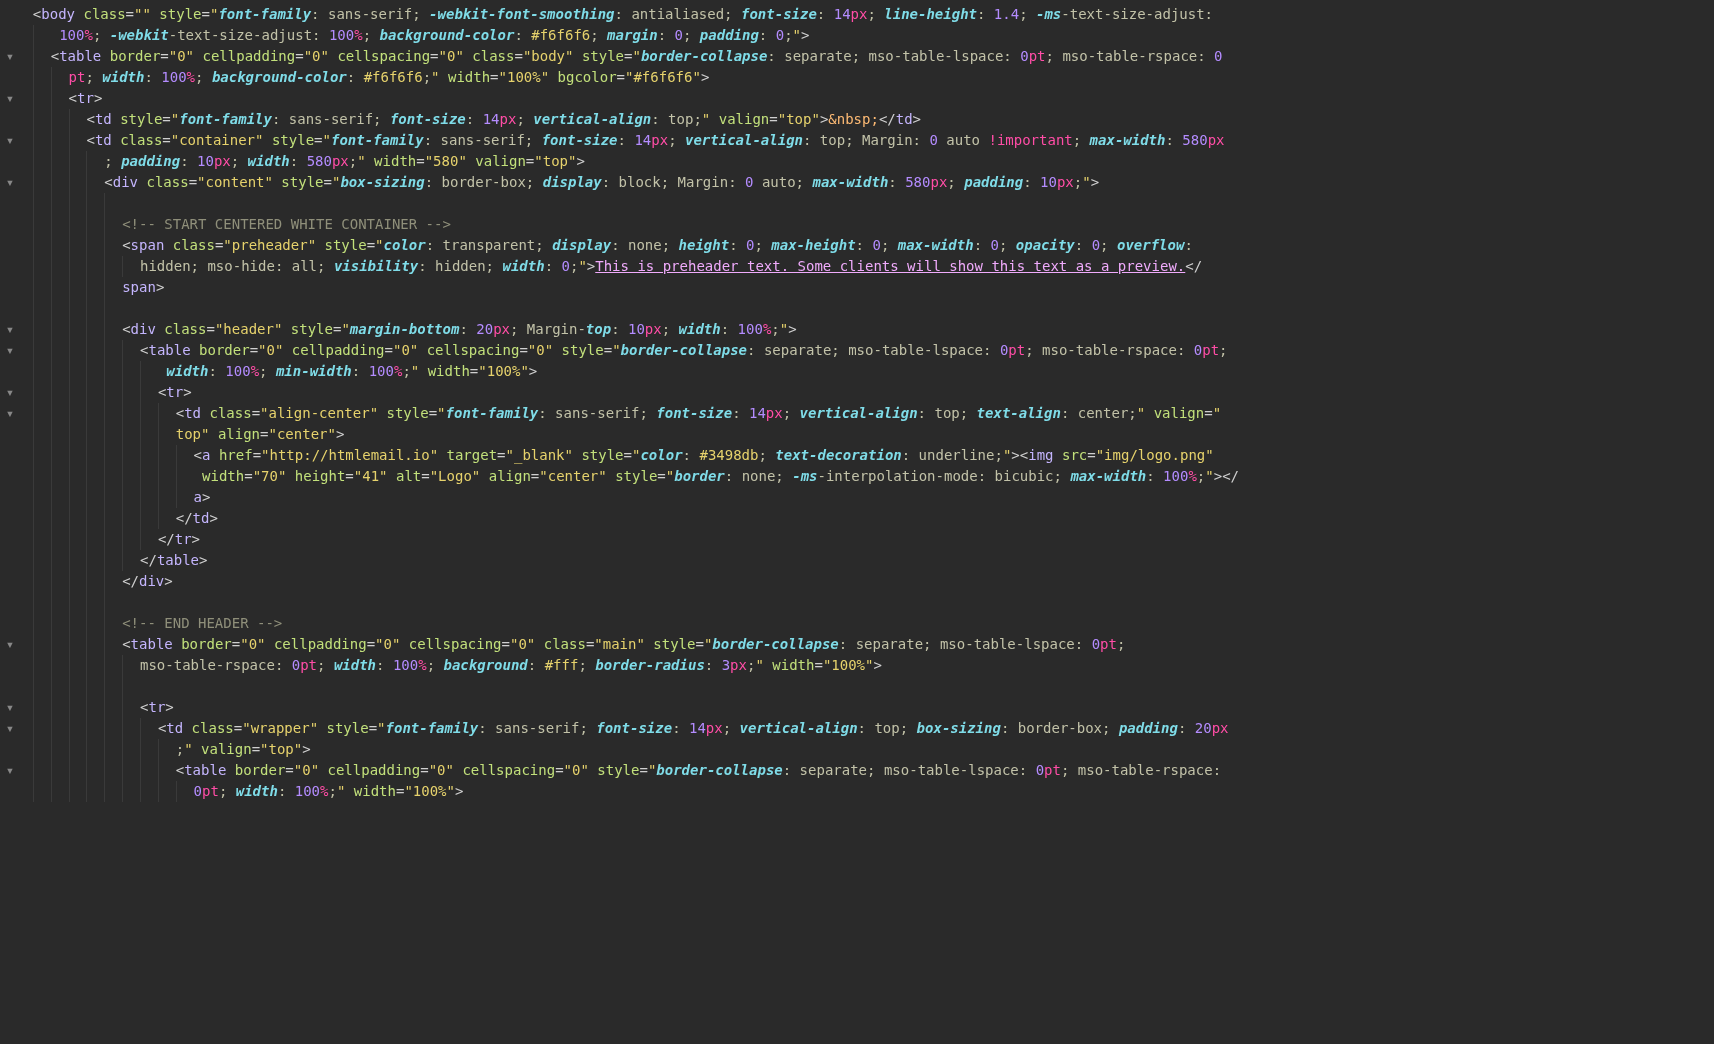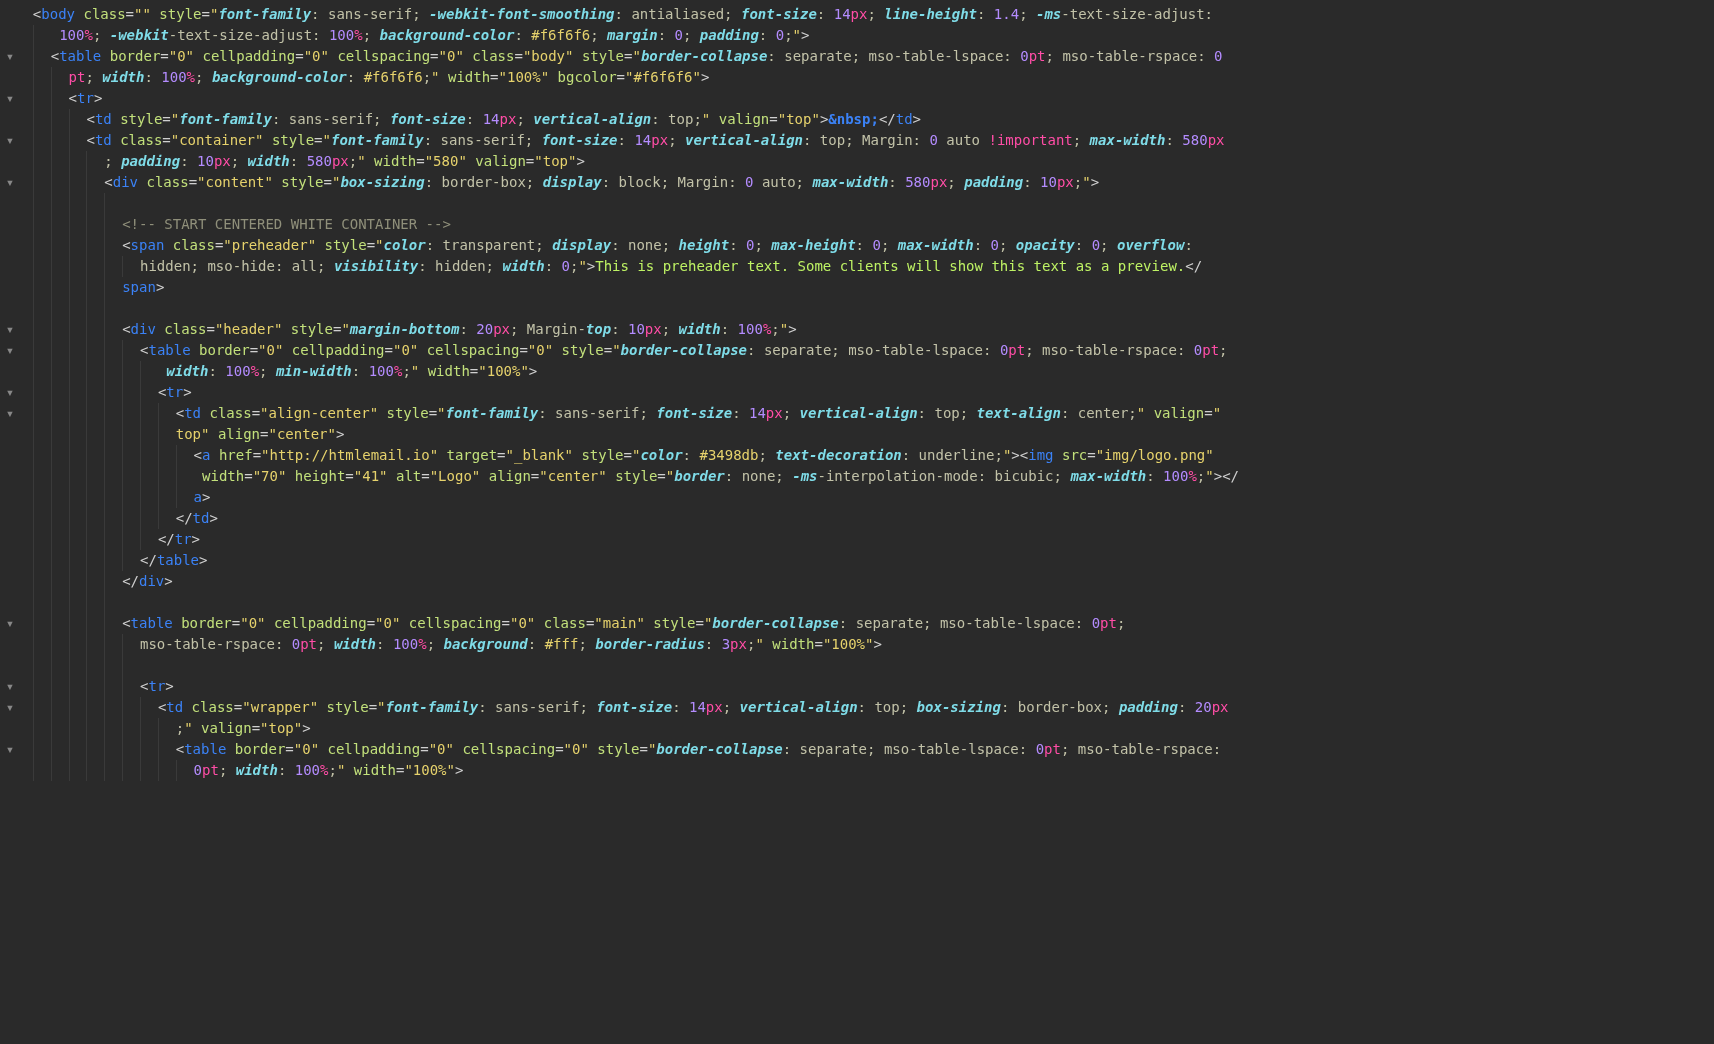--- a/index.html
+++ b/index.html
@@ -27,32 +27,32 @@
     vertical-align: top;
     cursor: pointer;
   }
   .indent-guide {
     border-left: 1px solid #3a3a3a;
     display: inline-block;
     height: 1.5em;
     vertical-align: top;
   }
   
-  .tag       { color: #3b82f6; }   
+  .tag       { color: #c4b5fd; }   
   .brkt      { color: #d0d0d0; }   
   .attr      { color: #c2e07b; }   
   .eq        { color: #d0d0d0; }   
   .css-prop  { color: #7fdce8; font-style: italic; font-weight: bold; }  
   .css-val   { color: #c2c2a8; }   
   .css-num   { color: #b48cff; }   
   .css-unit  { color: #ff4da6; }   
   .css-imp   { color: #ff4da6; }   
   .css-hex   { color: #e6d26c; }
-  .txt       { color: #bef264; }
-  .ent       { color: #3b82f6; font-weight: bold; }   
+  .txt       { color: #f0abfc; text-decoration: underline; }
+  .ent       { color: #fdba74; }   
   .comment   { color: #8f8f7a; }   
   .quote     { color: #e6d26c; }
   .attr2     { color: #c2e07b; }   
 </style>
 </head>
 <body>
 
 <div class="editor" id="editor">
     <div class="line"><span class="fold"> </span><span>  </span><span><span class="brkt">&lt;</span><span class="tag">body</span> <span class="attr">class</span><span class="eq">=</span><span class="quote">""</span> <span class="attr">style</span><span class="eq">=</span><span class="quote">"</span><span class="css-prop">font-family</span><span class="css-val">: sans-serif; </span><span class="css-prop">-webkit-font-smoothing</span><span class="css-val">: antialiased; </span><span class="css-prop">font-size</span><span class="css-val">: </span><span class="css-num">14</span><span class="css-unit">px</span><span class="css-val">; </span><span class="css-prop">line-height</span><span class="css-val">: </span><span class="css-num">1.4</span><span class="css-val">; </span><span class="css-prop">-ms</span><span class="css-val">-text-size-adjust:</span></span></div>
     <div class="line"><span class="fold"> </span><span>  </span><span class="indent-guide">  </span><span> <span class="css-num">100</span><span class="css-unit">%</span><span class="css-val">; </span><span class="css-prop">-webkit</span><span class="css-val">-text-size-adjust: </span><span class="css-num">100</span><span class="css-unit">%</span><span class="css-val">; </span><span class="css-prop">background-color</span><span class="css-val">: </span><span class="css-hex">#f6f6f6</span><span class="css-val">; </span><span class="css-prop">margin</span><span class="css-val">: </span><span class="css-num">0</span><span class="css-val">; </span><span class="css-prop">padding</span><span class="css-val">: </span><span class="css-num">0</span><span class="css-val">;</span><span class="quote">"</span><span class="brkt">&gt;</span></span></div>
@@ -76,20 +76,21 @@
     <div class="line"><span class="fold">▾</span><span>  </span><span class="indent-guide">  </span><span class="indent-guide">  </span><span class="indent-guide">  </span><span class="indent-guide">  </span><span class="indent-guide">  </span><span class="indent-guide">  </span><span class="indent-guide">  </span><span class="indent-guide">  </span><span><span class="brkt">&lt;</span><span class="tag">td</span> <span class="attr">class</span><span class="eq">=</span><span class="quote">"align-center"</span> <span class="attr">style</span><span class="eq">=</span><span class="quote">"</span><span class="css-prop">font-family</span><span class="css-val">: sans-serif; </span><span class="css-prop">font-size</span><span class="css-val">: </span><span class="css-num">14</span><span class="css-unit">px</span><span class="css-val">; </span><span class="css-prop">vertical-align</span><span class="css-val">: top; </span><span class="css-prop">text-align</span><span class="css-val">: center;</span><span class="quote">"</span> <span class="attr">valign</span><span class="eq">=</span><span class="quote">"</span></span></div>
     <div class="line"><span class="fold"> </span><span>  </span><span class="indent-guide">  </span><span class="indent-guide">  </span><span class="indent-guide">  </span><span class="indent-guide">  </span><span class="indent-guide">  </span><span class="indent-guide">  </span><span class="indent-guide">  </span><span class="indent-guide">  </span><span><span class="quote">top"</span> <span class="attr">align</span><span class="eq">=</span><span class="quote">"center"</span><span class="brkt">&gt;</span></span></div>
     <div class="line"><span class="fold"> </span><span>  </span><span class="indent-guide">  </span><span class="indent-guide">  </span><span class="indent-guide">  </span><span class="indent-guide">  </span><span class="indent-guide">  </span><span class="indent-guide">  </span><span class="indent-guide">  </span><span class="indent-guide">  </span><span class="indent-guide">  </span><span><span class="brkt">&lt;</span><span class="tag">a</span> <span class="attr">href</span><span class="eq">=</span><span class="quote">"http://htmlemail.io"</span> <span class="attr">target</span><span class="eq">=</span><span class="quote">"_blank"</span> <span class="attr">style</span><span class="eq">=</span><span class="quote">"</span><span class="css-prop">color</span><span class="css-val">: </span><span class="css-hex">#3498db</span><span class="css-val">; </span><span class="css-prop">text-decoration</span><span class="css-val">: underline;</span><span class="quote">"</span><span class="brkt">&gt;&lt;</span><span class="tag">img</span> <span class="attr">src</span><span class="eq">=</span><span class="quote">"img/logo.png"</span></span></div>
     <div class="line"><span class="fold"> </span><span>  </span><span class="indent-guide">  </span><span class="indent-guide">  </span><span class="indent-guide">  </span><span class="indent-guide">  </span><span class="indent-guide">  </span><span class="indent-guide">  </span><span class="indent-guide">  </span><span class="indent-guide">  </span><span class="indent-guide">  </span><span> <span class="attr">width</span><span class="eq">=</span><span class="quote">"70"</span> <span class="attr2">height</span><span class="eq">=</span><span class="quote">"41"</span> <span class="attr">alt</span><span class="eq">=</span><span class="quote">"Logo"</span> <span class="attr">align</span><span class="eq">=</span><span class="quote">"center"</span> <span class="attr">style</span><span class="eq">=</span><span class="quote">"</span><span class="css-prop">border</span><span class="css-val">: none; </span><span class="css-prop">-ms</span><span class="css-val">-interpolation-mode: bicubic; </span><span class="css-prop">max-width</span><span class="css-val">: </span><span class="css-num">100</span><span class="css-unit">%</span><span class="css-val">;</span><span class="quote">"</span><span class="brkt">&gt;&lt;/</span></span></div>
     <div class="line"><span class="fold"> </span><span>  </span><span class="indent-guide">  </span><span class="indent-guide">  </span><span class="indent-guide">  </span><span class="indent-guide">  </span><span class="indent-guide">  </span><span class="indent-guide">  </span><span class="indent-guide">  </span><span class="indent-guide">  </span><span class="indent-guide">  </span><span><span class="tag">a</span><span class="brkt">&gt;</span></span></div>
     <div class="line"><span class="fold"> </span><span>  </span><span class="indent-guide">  </span><span class="indent-guide">  </span><span class="indent-guide">  </span><span class="indent-guide">  </span><span class="indent-guide">  </span><span class="indent-guide">  </span><span class="indent-guide">  </span><span class="indent-guide">  </span><span><span class="brkt">&lt;/</span><span class="tag">td</span><span class="brkt">&gt;</span></span></div>
     <div class="line"><span class="fold"> </span><span>  </span><span class="indent-guide">  </span><span class="indent-guide">  </span><span class="indent-guide">  </span><span class="indent-guide">  </span><span class="indent-guide">  </span><span class="indent-guide">  </span><span class="indent-guide">  </span><span><span class="brkt">&lt;/</span><span class="tag">tr</span><span class="brkt">&gt;</span></span></div>
     <div class="line"><span class="fold"> </span><span>  </span><span class="indent-guide">  </span><span class="indent-guide">  </span><span class="indent-guide">  </span><span class="indent-guide">  </span><span class="indent-guide">  </span><span class="indent-guide">  </span><span><span class="brkt">&lt;/</span><span class="tag">table</span><span class="brkt">&gt;</span></span></div>
     <div class="line"><span class="fold"> </span><span>  </span><span class="indent-guide">  </span><span class="indent-guide">  </span><span class="indent-guide">  </span><span class="indent-guide">  </span><span class="indent-guide">  </span><span><span class="brkt">&lt;/</span><span class="tag">div</span><span class="brkt">&gt;</span></span></div>
     <div class="line"><span class="fold"> </span><span>  </span><span class="indent-guide">  </span><span class="indent-guide">  </span><span class="indent-guide">  </span><span class="indent-guide">  </span><span class="indent-guide">  </span><span></span></div>
+    <div class="line"><span class="fold"> </span><span>  </span><span class="indent-guide">  </span><span class="indent-guide">  </span><span class="indent-guide">  </span><span class="indent-guide">  </span><span class="indent-guide">  </span><span><span class="comment">&lt;!-- END HEADER --&gt;</span></span></div>
     <div class="line"><span class="fold">▾</span><span>  </span><span class="indent-guide">  </span><span class="indent-guide">  </span><span class="indent-guide">  </span><span class="indent-guide">  </span><span class="indent-guide">  </span><span><span class="brkt">&lt;</span><span class="tag">table</span> <span class="attr">border</span><span class="eq">=</span><span class="quote">"0"</span> <span class="attr">cellpadding</span><span class="eq">=</span><span class="quote">"0"</span> <span class="attr">cellspacing</span><span class="eq">=</span><span class="quote">"0"</span> <span class="attr">class</span><span class="eq">=</span><span class="quote">"main"</span> <span class="attr">style</span><span class="eq">=</span><span class="quote">"</span><span class="css-prop">border-collapse</span><span class="css-val">: separate; mso-table-lspace: </span><span class="css-num">0</span><span class="css-unit">pt</span><span class="css-val">;</span></span></div>
     <div class="line"><span class="fold"> </span><span>  </span><span class="indent-guide">  </span><span class="indent-guide">  </span><span class="indent-guide">  </span><span class="indent-guide">  </span><span class="indent-guide">  </span><span class="indent-guide">  </span><span><span class="css-val">mso-table-rspace: </span><span class="css-num">0</span><span class="css-unit">pt</span><span class="css-val">; </span><span class="css-prop">width</span><span class="css-val">: </span><span class="css-num">100</span><span class="css-unit">%</span><span class="css-val">; </span><span class="css-prop">background</span><span class="css-val">: </span><span class="css-hex">#fff</span><span class="css-val">; </span><span class="css-prop">border-radius</span><span class="css-val">: </span><span class="css-num">3</span><span class="css-unit">px</span><span class="css-val">;</span><span class="quote">"</span> <span class="attr">width</span><span class="eq">=</span><span class="quote">"100%"</span><span class="brkt">&gt;</span></span></div>
     <div class="line"><span class="fold"> </span><span>  </span><span class="indent-guide">  </span><span class="indent-guide">  </span><span class="indent-guide">  </span><span class="indent-guide">  </span><span class="indent-guide">  </span><span class="indent-guide">  </span><span></span></div>
     <div class="line"><span class="fold">▾</span><span>  </span><span class="indent-guide">  </span><span class="indent-guide">  </span><span class="indent-guide">  </span><span class="indent-guide">  </span><span class="indent-guide">  </span><span class="indent-guide">  </span><span><span class="brkt">&lt;</span><span class="tag">tr</span><span class="brkt">&gt;</span></span></div>
     <div class="line"><span class="fold">▾</span><span>  </span><span class="indent-guide">  </span><span class="indent-guide">  </span><span class="indent-guide">  </span><span class="indent-guide">  </span><span class="indent-guide">  </span><span class="indent-guide">  </span><span class="indent-guide">  </span><span><span class="brkt">&lt;</span><span class="tag">td</span> <span class="attr">class</span><span class="eq">=</span><span class="quote">"wrapper"</span> <span class="attr">style</span><span class="eq">=</span><span class="quote">"</span><span class="css-prop">font-family</span><span class="css-val">: sans-serif; </span><span class="css-prop">font-size</span><span class="css-val">: </span><span class="css-num">14</span><span class="css-unit">px</span><span class="css-val">; </span><span class="css-prop">vertical-align</span><span class="css-val">: top; </span><span class="css-prop">box-sizing</span><span class="css-val">: border-box; </span><span class="css-prop">padding</span><span class="css-val">: </span><span class="css-num">20</span><span class="css-unit">px</span></span></div>
     <div class="line"><span class="fold"> </span><span>  </span><span class="indent-guide">  </span><span class="indent-guide">  </span><span class="indent-guide">  </span><span class="indent-guide">  </span><span class="indent-guide">  </span><span class="indent-guide">  </span><span class="indent-guide">  </span><span class="indent-guide">  </span><span><span class="css-val">;</span><span class="quote">"</span> <span class="attr">valign</span><span class="eq">=</span><span class="quote">"top"</span><span class="brkt">&gt;</span></span></div>
     <div class="line"><span class="fold">▾</span><span>  </span><span class="indent-guide">  </span><span class="indent-guide">  </span><span class="indent-guide">  </span><span class="indent-guide">  </span><span class="indent-guide">  </span><span class="indent-guide">  </span><span class="indent-guide">  </span><span class="indent-guide">  </span><span><span class="brkt">&lt;</span><span class="tag">table</span> <span class="attr">border</span><span class="eq">=</span><span class="quote">"0"</span> <span class="attr">cellpadding</span><span class="eq">=</span><span class="quote">"0"</span> <span class="attr">cellspacing</span><span class="eq">=</span><span class="quote">"0"</span> <span class="attr">style</span><span class="eq">=</span><span class="quote">"</span><span class="css-prop">border-collapse</span><span class="css-val">: separate; mso-table-lspace: </span><span class="css-num">0</span><span class="css-unit">pt</span><span class="css-val">; mso-table-rspace:</span></span></div>
     <div class="line"><span class="fold"> </span><span>  </span><span class="indent-guide">  </span><span class="indent-guide">  </span><span class="indent-guide">  </span><span class="indent-guide">  </span><span class="indent-guide">  </span><span class="indent-guide">  </span><span class="indent-guide">  </span><span class="indent-guide">  </span><span class="indent-guide">  </span><span><span class="css-num">0</span><span class="css-unit">pt</span><span class="css-val">; </span><span class="css-prop">width</span><span class="css-val">: </span><span class="css-num">100</span><span class="css-unit">%</span><span class="css-val">;</span><span class="quote">"</span> <span class="attr">width</span><span class="eq">=</span><span class="quote">"100%"</span><span class="brkt">&gt;</span></span></div>
   </div>
 

